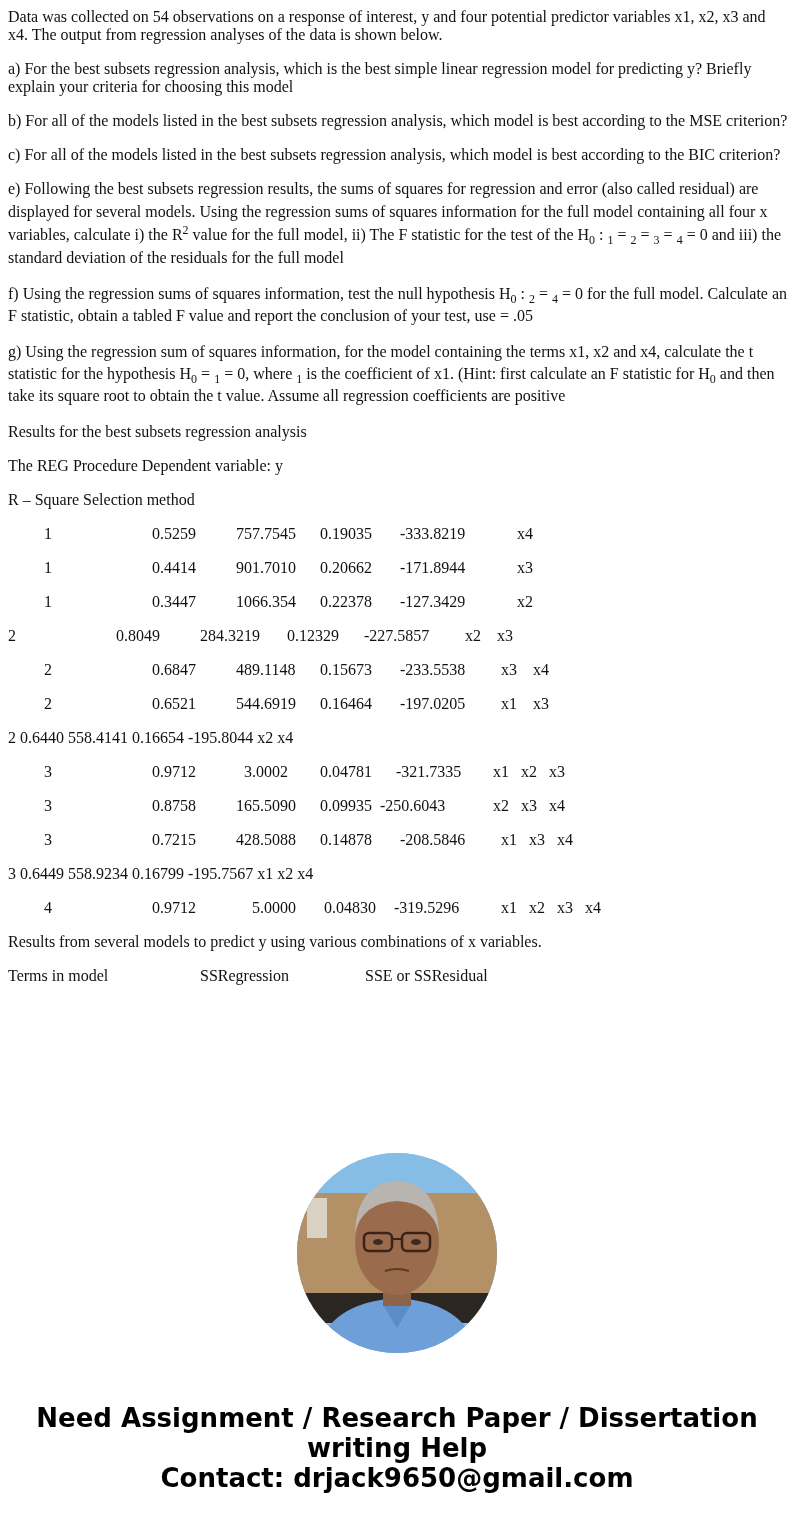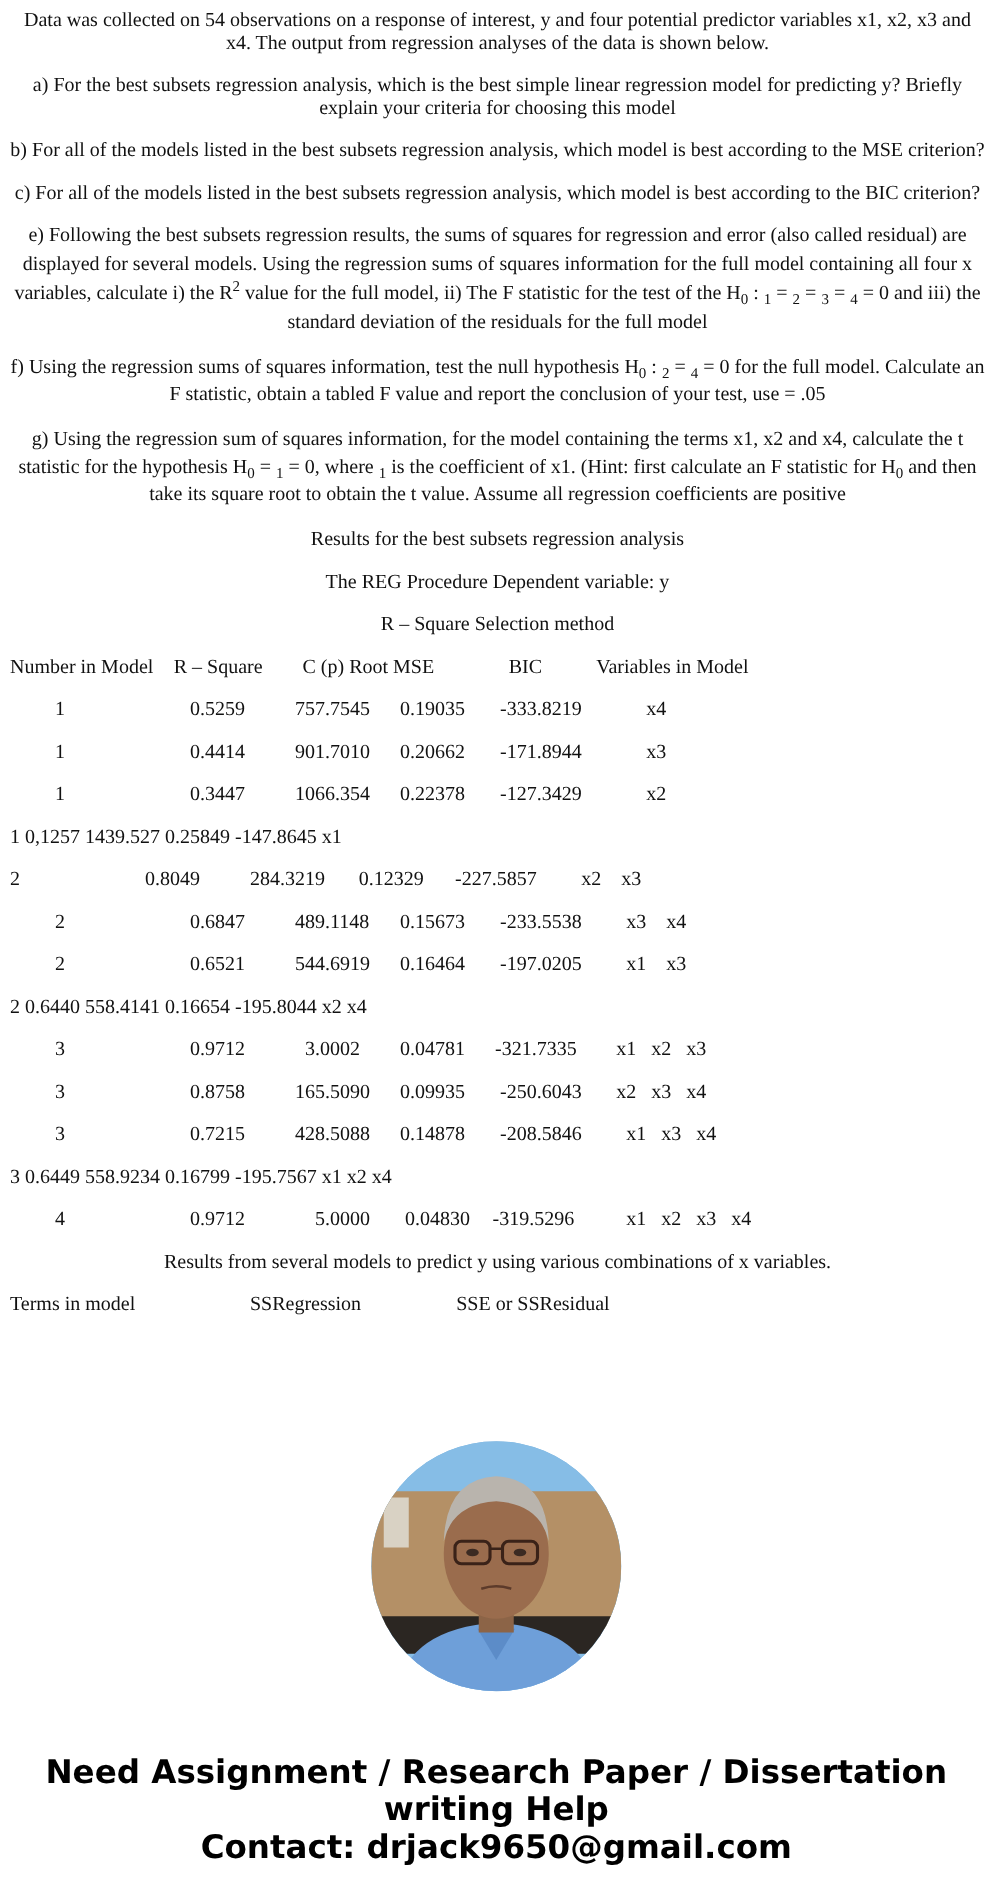--- a/index.html
+++ b/index.html
@@ -7,21 +7,21 @@
     width: 794px;
     height: 1523px;
     position: relative;
     overflow: hidden;
     font-family: "Liberation Serif", "DejaVu Serif", serif;
     font-size: 16px;
     line-height: 18px;
     color: #111111;
   }
   .content { position: absolute; left: 8px; top: 8px; width: 780px; }
-  p { margin: 0 0 16px 0; text-align: center; }
+  p { margin: 0 0 16px 0; }
   sub, sup { font-size: 12px; line-height: 0; }
   .row { height: 18px; margin-bottom: 16px; white-space: pre; position: relative; }
   .row span { position: absolute; top: 0; }
   .plain { white-space: pre; }
   .avatar {
     position: absolute;
     left: 297px; top: 1153px;
     width: 200px; height: 200px;
     border-radius: 50%;
     overflow: hidden;
@@ -51,27 +51,20 @@
   <p style="line-height:23px; margin-top:-3px;"><span>e) Following the best subsets regression results, the sums of squares for regression and error (also called residual) are displayed for several models. Using the regression sums of squares information for the full model containing all four x variables, calculate i) the R</span><sup>2</sup><span> value for the full model, ii) The F statistic for the test of the H</span><sub>0</sub><span> : </span><sub>1</sub><span> = </span><sub>2</sub><span> = </span><sub>3</sub><span> = </span><sub>4</sub><span> = 0 and iii) the standard deviation of the residuals for the full model</span></p>
 
   <p style="line-height:22px; margin-top:-2px;"><span>f) Using the regression sums of squares information, test the null hypothesis H</span><sub>0</sub><span> : </span><sub>2</sub><span> = </span><sub>4</sub><span> = 0 for the full model. Calculate an F statistic, obtain a tabled F value and report the conclusion of your test, use  = .05</span></p>
 
   <p style="line-height:22px; margin-top:-2px;"><span>g) Using the regression sum of squares information, for the model containing the terms x1, x2 and x4, calculate the t statistic for the hypothesis H</span><sub>0</sub><span> = </span><sub>1</sub><span> = 0, where </span><sub>1</sub><span> is the coefficient of x1. (Hint: first calculate an F statistic for H</span><sub>0</sub><span> and then take its square root to obtain the t value. Assume all regression coefficients are positive</span></p>
 
   <p>Results for the best subsets regression analysis</p>
   <p>The REG Procedure Dependent variable: y</p>
   <p>R – Square Selection method</p>
 
-  <div class="row">
-    <span style="left:0">Number in Model</span>
-    <span style="left:131px">R – Square</span>
-    <span style="left:234px">C (p) Root MSE</span>
-    <span style="left:399px">BIC</span>
-    <span style="left:469px">Variables in Model</span>
-  </div>
 
   <div class="row">
     <span style="left:36px">1</span>
     <span style="left:144px">0.5259</span>
     <span style="left:228px">757.7545</span>
     <span style="left:312px">0.19035</span>
     <span style="left:392px">-333.8219</span>
     <span style="left:509px">x4</span>
   </div>
   <div class="row">
@@ -83,21 +76,20 @@
     <span style="left:509px">x3</span>
   </div>
   <div class="row">
     <span style="left:36px">1</span>
     <span style="left:144px">0.3447</span>
     <span style="left:228px">1066.354</span>
     <span style="left:312px">0.22378</span>
     <span style="left:392px">-127.3429</span>
     <span style="left:509px">x2</span>
   </div>
-  <div class="row plain">1 0,1257 1439.527 0.25849 -147.8645 x1</div>
 
   <div class="row">
     <span style="left:0">2</span>
     <span style="left:108px">0.8049</span>
     <span style="left:192px">284.3219</span>
     <span style="left:279px">0.12329</span>
     <span style="left:356px">-227.5857</span>
     <span style="left:457px">x2    x3</span>
   </div>
   <div class="row">
@@ -124,21 +116,21 @@
     <span style="left:236px">3.0002</span>
     <span style="left:312px">0.04781</span>
     <span style="left:388px">-321.7335</span>
     <span style="left:485px">x1   x2   x3</span>
   </div>
   <div class="row">
     <span style="left:36px">3</span>
     <span style="left:144px">0.8758</span>
     <span style="left:228px">165.5090</span>
     <span style="left:312px">0.09935</span>
-    <span style="left:392px">-250.6043</span>
+    <span style="left:372px">-250.6043</span>
     <span style="left:485px">x2   x3   x4</span>
   </div>
   <div class="row">
     <span style="left:36px">3</span>
     <span style="left:144px">0.7215</span>
     <span style="left:228px">428.5088</span>
     <span style="left:312px">0.14878</span>
     <span style="left:392px">-208.5846</span>
     <span style="left:493px">x1   x3   x4</span>
   </div>

